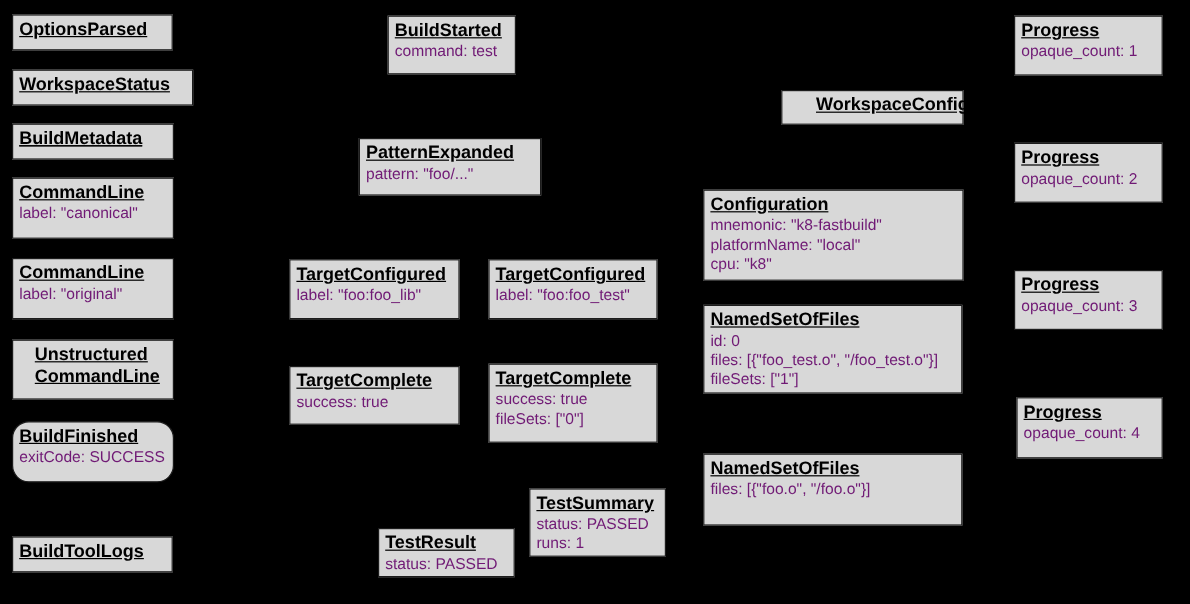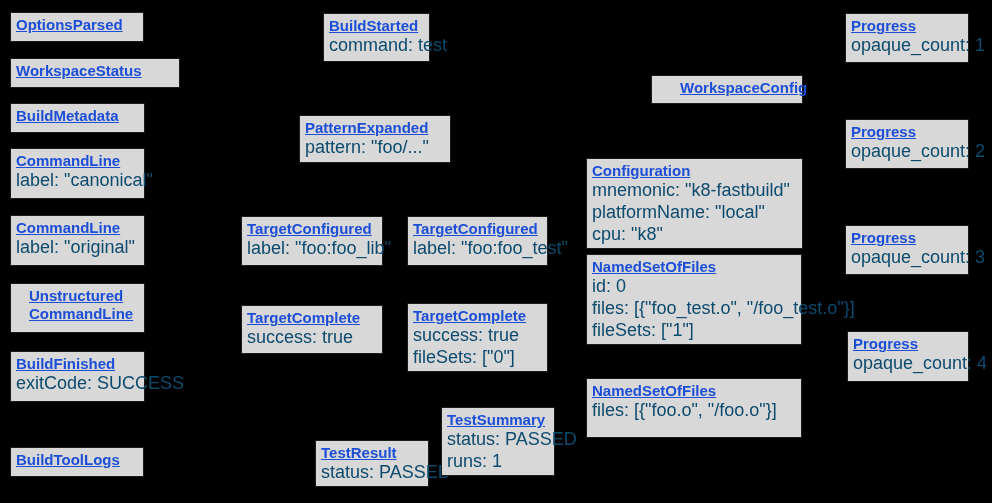--- a/index.html
+++ b/index.html
@@ -28,55 +28,55 @@
     color: #000000;
     padding: 3px 5px 2px 5px;
     overflow: visible;
     white-space: nowrap;
   }
   .node-title {
     font-size: 15px;
     font-weight: bold;
     text-decoration: underline;
     line-height: 1.2;
-    color: #1d4ed8;
+    color: #000000;
   }
   .node-attr {
-    font-size: 18px;
+    font-size: 13px;
     font-weight: normal;
     line-height: 1.22;
-    color: #0c4a6e;
+    color: #701a75;
   }
 </style>
 </head>
 <body>
 
 <div class="canvas" id="canvas">
     <div class="node" style="left: 10px; top: 12px; width: 134px; min-height: 30px;">
       <div class="node-title">OptionsParsed</div>
     </div>
-    <div class="node" style="left: 10px; top: 58px; width: 170px; min-height: 30px;">
+    <div class="node" style="left: 10px; top: 58px; width: 151px; min-height: 30px;">
       <div class="node-title">WorkspaceStatus</div>
     </div>
     <div class="node" style="left: 10px; top: 103px; width: 135px; min-height: 30px; text-decoration: underline;">
       <div class="node-title">BuildMetadata</div>
     </div>
     <div class="node" style="left: 10px; top: 148px; width: 135px; min-height: 51px;">
       <div class="node-title">CommandLine</div>
       <div class="node-attr">label: "canonical"</div>
     </div>
     <div class="node" style="left: 10px; top: 215px; width: 135px; min-height: 51px;">
       <div class="node-title">CommandLine</div>
       <div class="node-attr">label: "original"</div>
     </div>
     <div class="node" style="left: 10px; top: 283px; width: 135px; min-height: 50px; padding-left: 18px;">
       <div class="node-title">Unstructured</div>
       <div class="node-title">CommandLine</div>
     </div>
-    <div class="node" style="left: 10px; top: 351px; width: 135px; min-height: 51px;">
+    <div class="node" style="left: 10px; top: 351px; width: 135px; min-height: 51px; border-radius: 14px;">
       <div class="node-title">BuildFinished</div>
       <div class="node-attr">exitCode: SUCCESS</div>
     </div>
     <div class="node" style="left: 10px; top: 447px; width: 134px; min-height: 30px;">
       <div class="node-title">BuildToolLogs</div>
     </div>
     <div class="node" style="left: 299px; top: 13px; width: 107px; min-height: 49px; margin-left: 24px;">
       <div class="node-title">BuildStarted</div>
       <div class="node-attr">command: test</div>
     </div>

